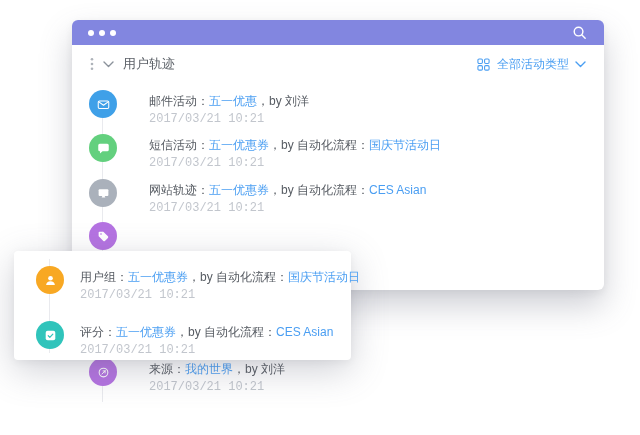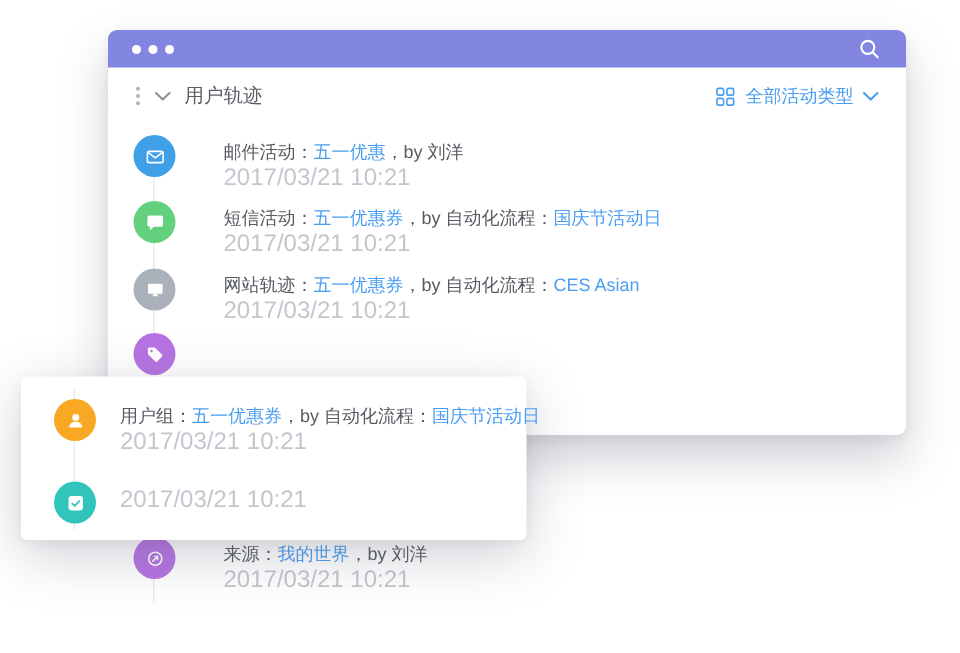--- a/index.html
+++ b/index.html
@@ -40,21 +40,21 @@
   .trow{position:absolute;left:0;right:0;height:44px;z-index:1;}
   .dot{
     position:absolute;width:28px;height:28px;border-radius:50%;
     display:flex;align-items:center;justify-content:center;top:0;
   }
   .card .dot{left:17px;}
   .txt{position:absolute;top:3px;}
   .card .txt{left:61px;margin-left:16px;}
   .tline{font-size:12px;line-height:16px;color:#565b62;white-space:nowrap;}
   .lnk{color:#4A9EF2;text-decoration:none;cursor:pointer;}
-  .ts{font-size:16px;line-height:14px;color:#c2c6cd;margin-top:3px;}
+  .ts{font-size:12px;line-height:14px;color:#c2c6cd;margin-top:3px;font-family:Liberation Mono, monospace;}
   
   .popup{
     position:absolute;left:14px;top:251px;width:337px;height:109px;
     background:#ffffff;border-radius:4px;z-index:5;
     box-shadow:0 10px 36px rgba(95,100,120,0.30),0 2px 8px rgba(0,0,0,0.05);
   }
   .popup .vline{left:35px;top:8px;height:94px;}
   .popup .dot{left:22px;}
   .popup .txt{left:66px;}
   svg{display:block;}
@@ -203,16 +203,19 @@
   </div>
 
   <div class="trow" style="top:70px">
     <span class="dot" style="background-color: rgb(48, 196, 187);">
       <svg width="15" height="15" viewBox="0 0 20 20">
         <rect x="3.6" y="3.6" width="12.8" height="12.8" rx="2.6" fill="#fff"></rect>
         <path d="M7 10.3 l2.1 2.1 4 -4.3" fill="none" stroke="#30C4BB" stroke-width="1.6" stroke-linecap="round" stroke-linejoin="round"></path>
       </svg>
     </span>
     <div class="txt">
+      <div class="tline">
+        <span>评分：</span><a class="lnk">五一优惠券</a><span>，by 自动化流程：</span><a class="lnk">CES Asian</a>
+      </div>
       <div class="ts">2017/03/21 10:21</div>
     </div>
   </div>
 </div>
 
 </body></html>

